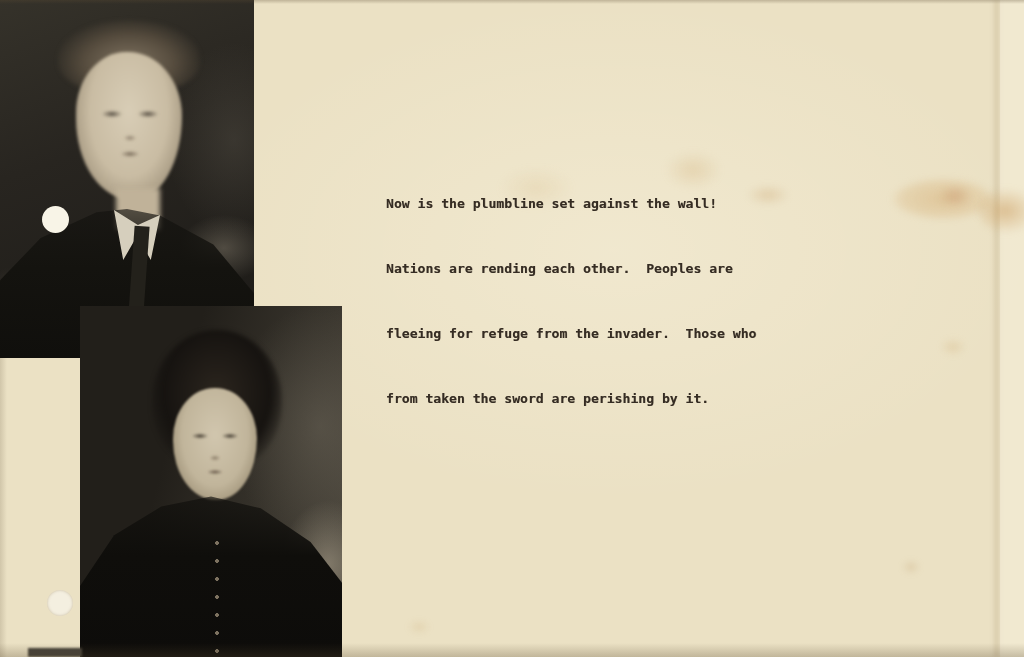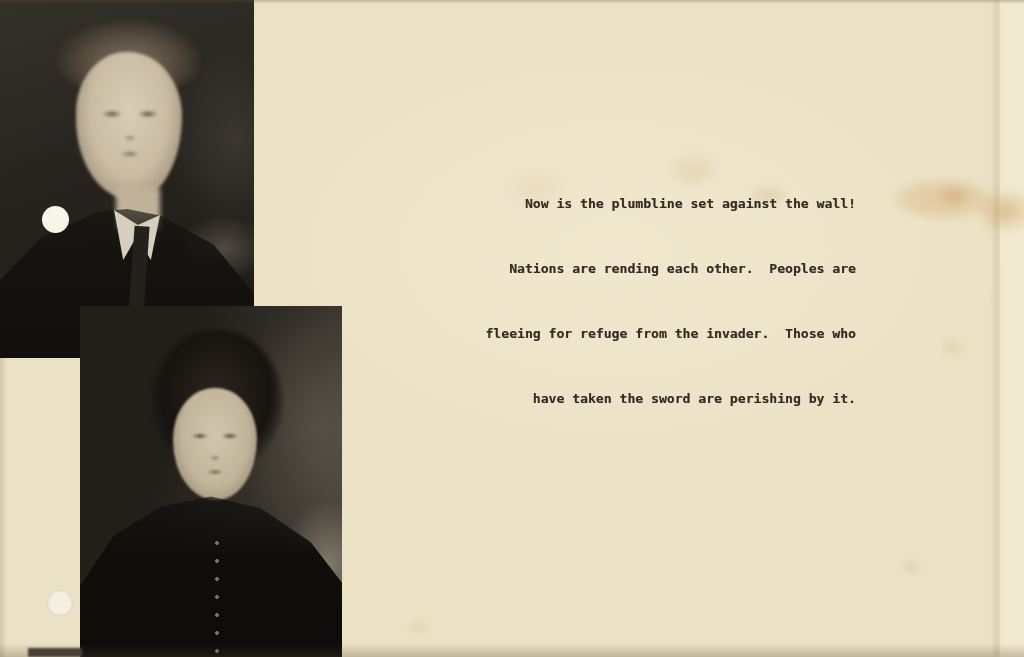--- a/index.html
+++ b/index.html
@@ -120,21 +120,21 @@
 
   
   .text-col{ left:386px; top:106px; width:470px; z-index:5;
     font-size:13.1px; line-height:21.7px; font-weight:700;
     color:#352c23; white-space:pre; letter-spacing:0;
     text-shadow:0.3px 0.3px 0.3px rgba(53,44,35,0.45);
   }
   .text-col .blk{ position:relative; display:block; }
   .para{ margin:0 0 14px 0; }
   .para.p2{ margin-bottom:13px; }
-  .tline{ position:relative; display:block;text-align:right; }
+  .tline{ position:relative; display:block; }
 </style>
 </head>
 <body>
 
 <div class="page">
 
   <div class="vignette"></div>
   <div class="edge-left"></div>
   <div class="crease-right"></div>
   <div class="edge-right-light"></div>
@@ -169,21 +169,21 @@
 
   <div class="hole hole-top"></div>
   <div class="hole hole-bottom"></div>
   <div class="bottom-notch"></div>
 
   <div class="text-col">
     <div class="blk para p1">
       <div class="tline">Now is the plumbline set against the wall!</div>
       <div class="tline">Nations are rending each other.  Peoples are</div>
       <div class="tline">fleeing for refuge from the invader.  Those who</div>
-      <div class="tline">have taken the sword are perishing by it.</div>
+      <div class="tline">from taken the sword are perishing by it.</div>
     </div>
     <div class="blk para p2">
       
       
       
     </div>
     
     
     
   </div>

